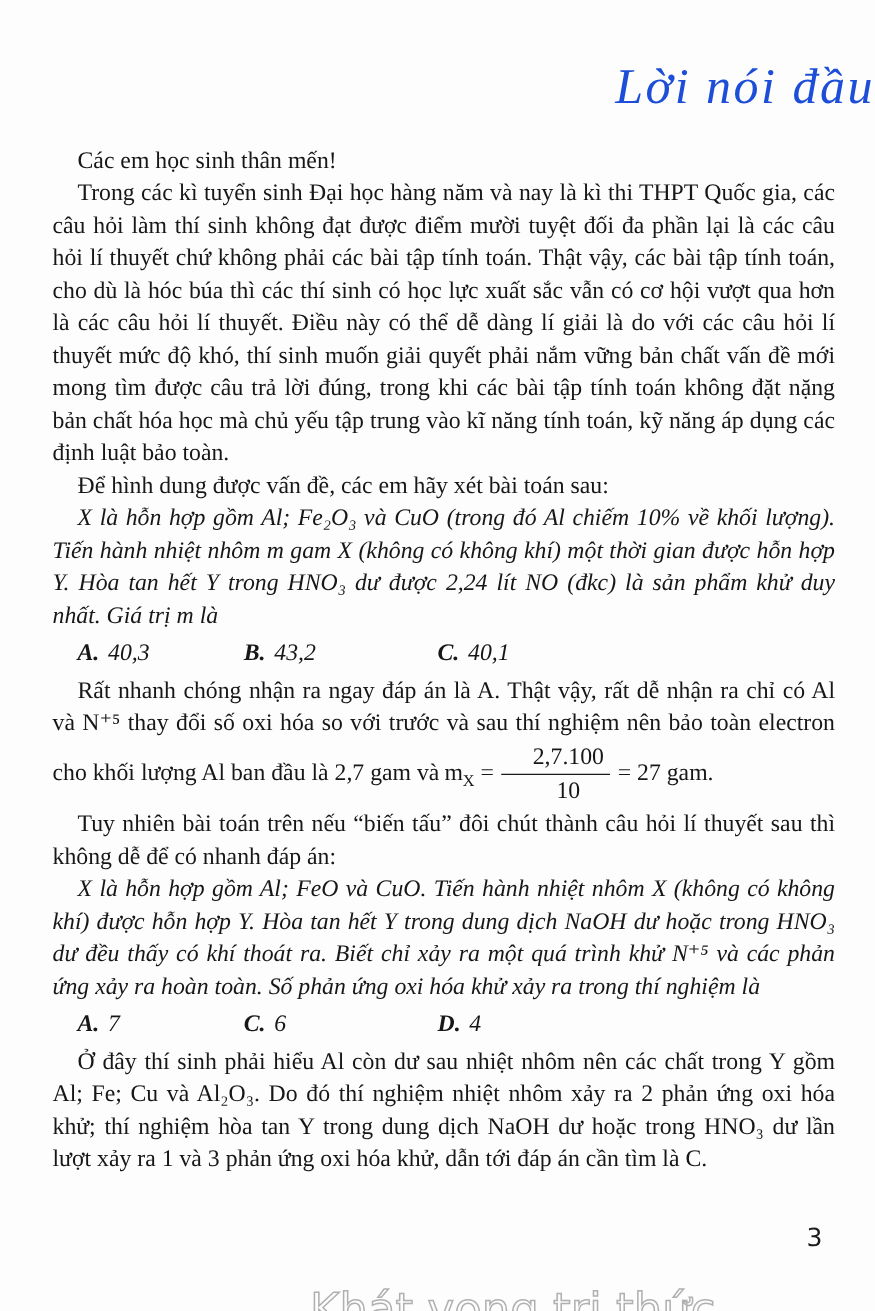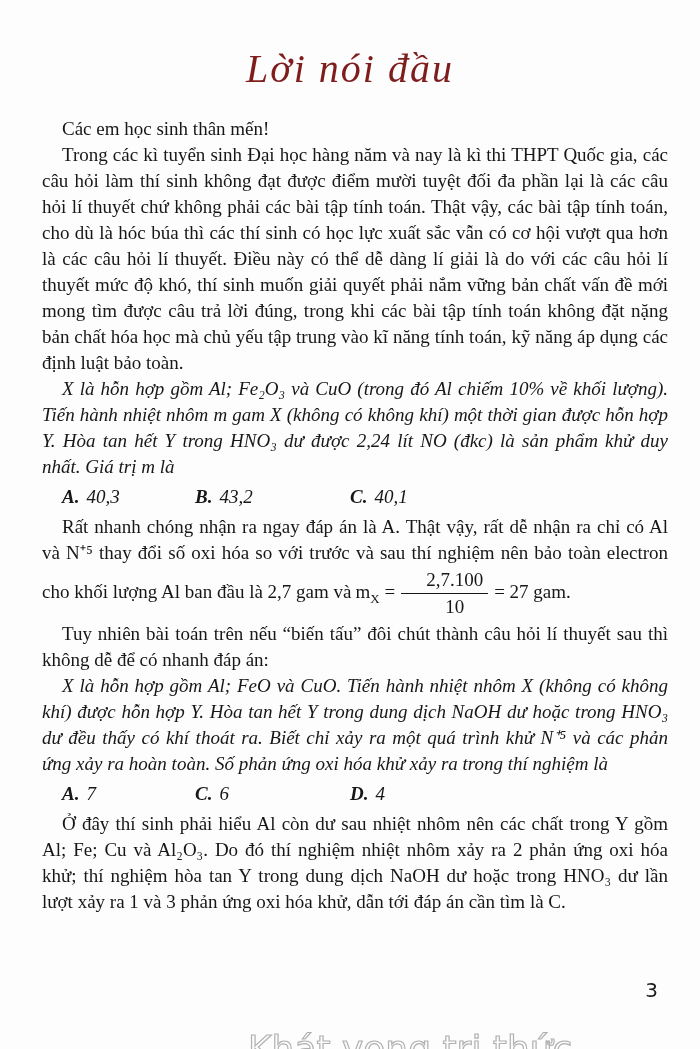--- a/index.html
+++ b/index.html
@@ -11,33 +11,32 @@
   .page {
     position: relative;
     width: 700px; height: 1049px;
     background: #fdfdfd;
     color: #171717;
     overflow: hidden;
   }
   .title {
     margin: 0;
     padding-top: 44px;
-    text-align: center;
+    text-align: right;
     font-style: italic;
     font-weight: normal;
     font-size: 40px;
     line-height: 50px;
     letter-spacing: 2px;
-    color: #7f1d1d;
+    color: #1d4ed8;
   }
   .content {
     position: absolute;
     left: 42px; top: 104px;
     width: 626px;
-    font-family: Liberation Serif, serif;
   }
   .para {
     margin: 0;
     font-size: 19px;
     line-height: 26px;
     text-align: justify;
     text-indent: 20px;
   }
   .single-line { text-align: left; }
   .greeting { margin-top: 12px; }
@@ -101,20 +100,21 @@
 <div class="page">
 
   <h1 class="title">Lời nói đầu</h1>
 
   <div class="content">
 
     <p class="para single-line greeting">Các em học sinh thân mến!</p>
 
     <p class="para">Trong các kì tuyển sinh Đại học hàng năm và nay là kì thi THPT Quốc gia, các câu hỏi làm thí sinh không đạt được điểm mười tuyệt đối đa phần lại là các câu hỏi lí thuyết chứ không phải các bài tập tính toán. Thật vậy, các bài tập tính toán, cho dù là hóc búa thì các thí sinh có học lực xuất sắc vẫn có cơ hội vượt qua hơn là các câu hỏi lí thuyết. Điều này có thể dễ dàng lí giải là do với các câu hỏi lí thuyết mức độ khó, thí sinh muốn giải quyết phải nắm vững bản chất vấn đề mới mong tìm được câu trả lời đúng, trong khi các bài tập tính toán không đặt nặng bản chất hóa học mà chủ yếu tập trung vào kĩ năng tính toán, kỹ năng áp dụng các định luật bảo toàn.</p>
 
+    <p class="para single-line">Để hình dung được vấn đề, các em hãy xét bài toán sau:</p>
 
     <p class="para italic">X là hỗn hợp gồm Al; Fe₂O₃ và CuO (trong đó Al chiếm 10% về khối lượng). Tiến hành nhiệt nhôm m gam X (không có không khí) một thời gian được hỗn hợp Y. Hòa tan hết Y trong HNO₃ dư được 2,24 lít NO (đkc) là sản phẩm khử duy nhất. Giá trị m là</p>
 
     <div class="options-row">
       <span><span class="opt-label">A.</span><span>40,3</span></span>
       <span><span class="opt-label">B.</span><span>43,2</span></span>
       <span><span class="opt-label">C.</span><span>40,1</span></span>
     </div>
 
     <p class="para"><span>Rất nhanh chóng nhận ra ngay đáp án là A. Thật vậy, rất dễ nhận ra chỉ có Al và N⁺⁵ thay đổi số oxi hóa so với trước và sau thí nghiệm nên bảo toàn electron cho khối lượng Al ban đầu là 2,7 gam và</span><span class="formula-wrap"><span>m</span><sub>X</sub> <span>=</span><span class="fraction"><span class="num">2,7.100</span><span class="den">10</span></span><span>= 27 gam.</span></span></p>

